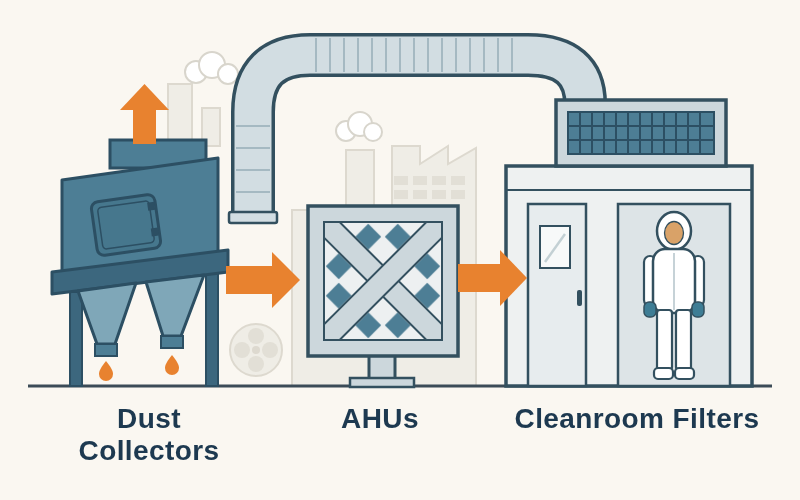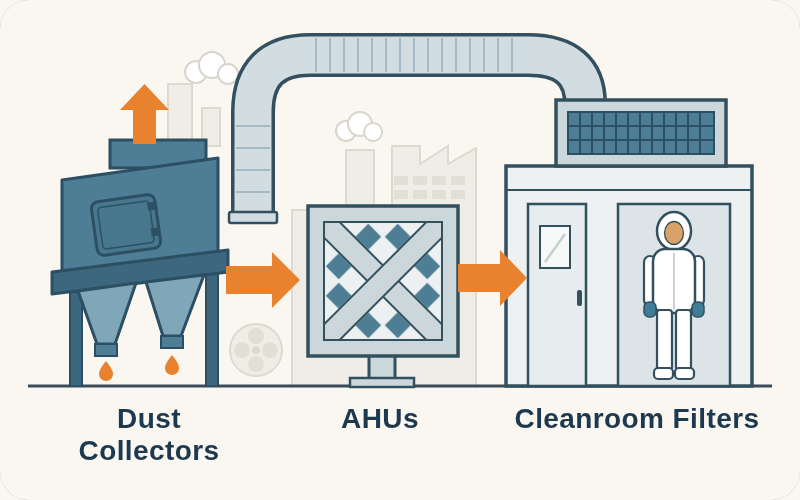--- a/index.html
+++ b/index.html
@@ -1,16 +1,16 @@
 <!DOCTYPE html>
 <html><head>
 <meta charset="utf-8">
 <style>
   html,body{margin:0;padding:0;background:#faf7f1;}
-  .page{position:relative;width:800px;height:500px;overflow:hidden;background:#a3a3a3;border-radius:29px;}
+  .page{position:relative;width:800px;height:500px;overflow:hidden;background:#a3a3a3;}
   svg{display:block;}
   .diagram-label{
     font-family:"Liberation Sans", sans-serif;
     font-weight:700;
     font-size:28px;
     fill:#1d3950;
     letter-spacing:.4px;
     text-anchor:middle;
   }
 </style>

